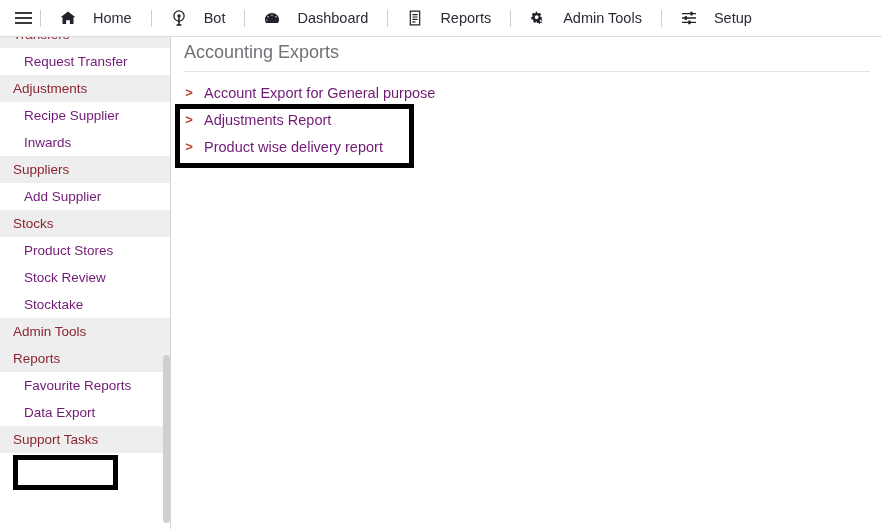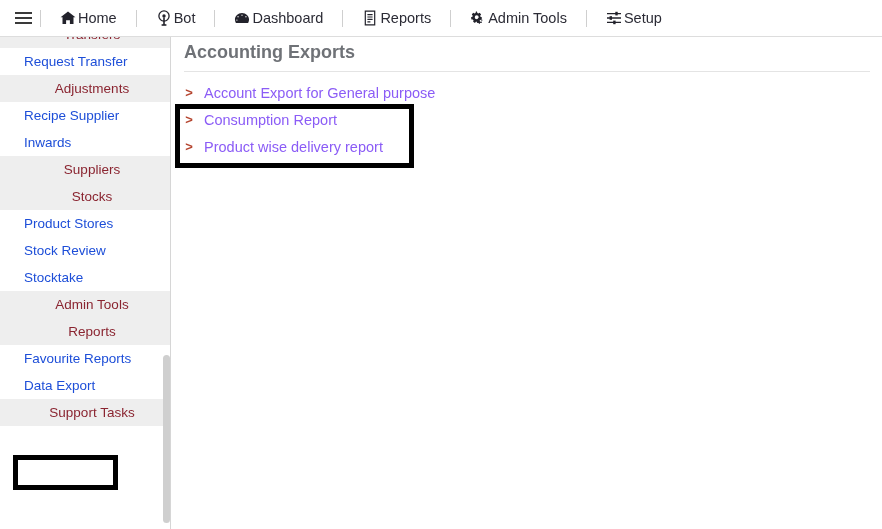--- a/index.html
+++ b/index.html
@@ -24,21 +24,21 @@
     align-items: center; justify-content: center;
     gap: 3px; cursor: pointer;
     margin-left: 6px;
   }
   .nav-hamburger i { display: block; width: 17px; height: 2px; background: #3a3a3a; }
   .nav-sep {
     width: 1px; height: 17px; background: #cfcfcf;
     margin: 0 0px;
   }
   .nav-item {
-    display: flex; align-items: center; gap: 2px;
+    display: flex; align-items: center; gap: 17px;
     height: 36px; padding: 0 19px;
     color: #2b2b35; font-size: 14.5px;
     cursor: pointer; white-space: nowrap;
   }
   .nav-item .nav-ico {
     display: inline-flex; align-items: center; justify-content: center;
     width: 16px; height: 16px; color: #22222b;
   }
   .nav-item .nav-ico svg { display: block; }
 
@@ -55,26 +55,25 @@
     width: 171px;
   }
   .side-head {
     height: 27px; line-height: 27px;
     background: #eeeeee;
     color: #8a2430;
     font-size: 13.5px;
     padding-left: 13px;
     cursor: pointer;
     white-space: nowrap;
-    text-align: center;
   }
   .side-sub {
     height: 27px; line-height: 27px;
     background: #ffffff;
-    color: #1d4ed8;
+    color: #701a75;
     font-size: 13.5px;
     padding-left: 24px;
     cursor: pointer;
     white-space: nowrap;
   }
   
   #side-track {
     position: absolute; top: 37px; left: 163px;
     width: 7px; height: 492px;
     background: transparent;
@@ -89,40 +88,40 @@
   
   #main {
     position: absolute; top: 37px; left: 172px;
     width: 710px; height: 492px;
     background: #ffffff;
   }
   #page-title {
     position: absolute; top: 5px; left: 12px;
     width: 686px;
     font-size: 18px; color: #6f7277;
-    font-weight: bold;
+    font-weight: normal;
     padding-bottom: 8px;
     border-bottom: 1px solid #e4e4e4;
   }
   #export-list {
     position: absolute; top: 42px; left: 12px;
     width: 600px;
   }
   .export-row {
     display: flex; align-items: center; gap: 10px;
     height: 27px;
     cursor: pointer;
   }
   .export-row .chev {
     color: #b5452f; font-size: 13px; font-weight: bold;
     width: 10px; text-align: center;
     display: inline-block;
   }
   .export-row .elabel {
-    color: #8b5cf6; font-size: 14.5px;
+    color: #701a75; font-size: 14.5px;
   }
 
   
   .annot {
     position: absolute;
     border: 5px solid #000000;
     pointer-events: none;
     background: transparent;
   }
   #annot-main   { left: 175px; top: 104px; width: 239px; height: 64px; }
@@ -231,20 +230,23 @@
     <div class="side-sub">
       <span>Recipe Supplier</span>
     </div>
     <div class="side-sub">
       <span>Inwards</span>
     </div>
 
     <div class="side-head">
       <span>Suppliers</span>
     </div>
+    <div class="side-sub">
+      <span>Add Supplier</span>
+    </div>
 
     <div class="side-head">
       <span>Stocks</span>
     </div>
     <div class="side-sub">
       <span>Product Stores</span>
     </div>
     <div class="side-sub">
       <span>Stock Review</span>
     </div>
@@ -283,21 +285,21 @@
 
   <div id="export-list">
 
     <div class="export-row">
       <span class="chev">&gt;</span>
       <span class="elabel">Account Export for General purpose</span>
     </div>
 
     <div class="export-row">
       <span class="chev">&gt;</span>
-      <span class="elabel">Consumption Report</span>
+      <span class="elabel">Adjustments Report</span>
     </div>
 
     <div class="export-row">
       <span class="chev">&gt;</span>
       <span class="elabel">Product wise delivery report</span>
     </div>
 
   </div>
 </div>
 

